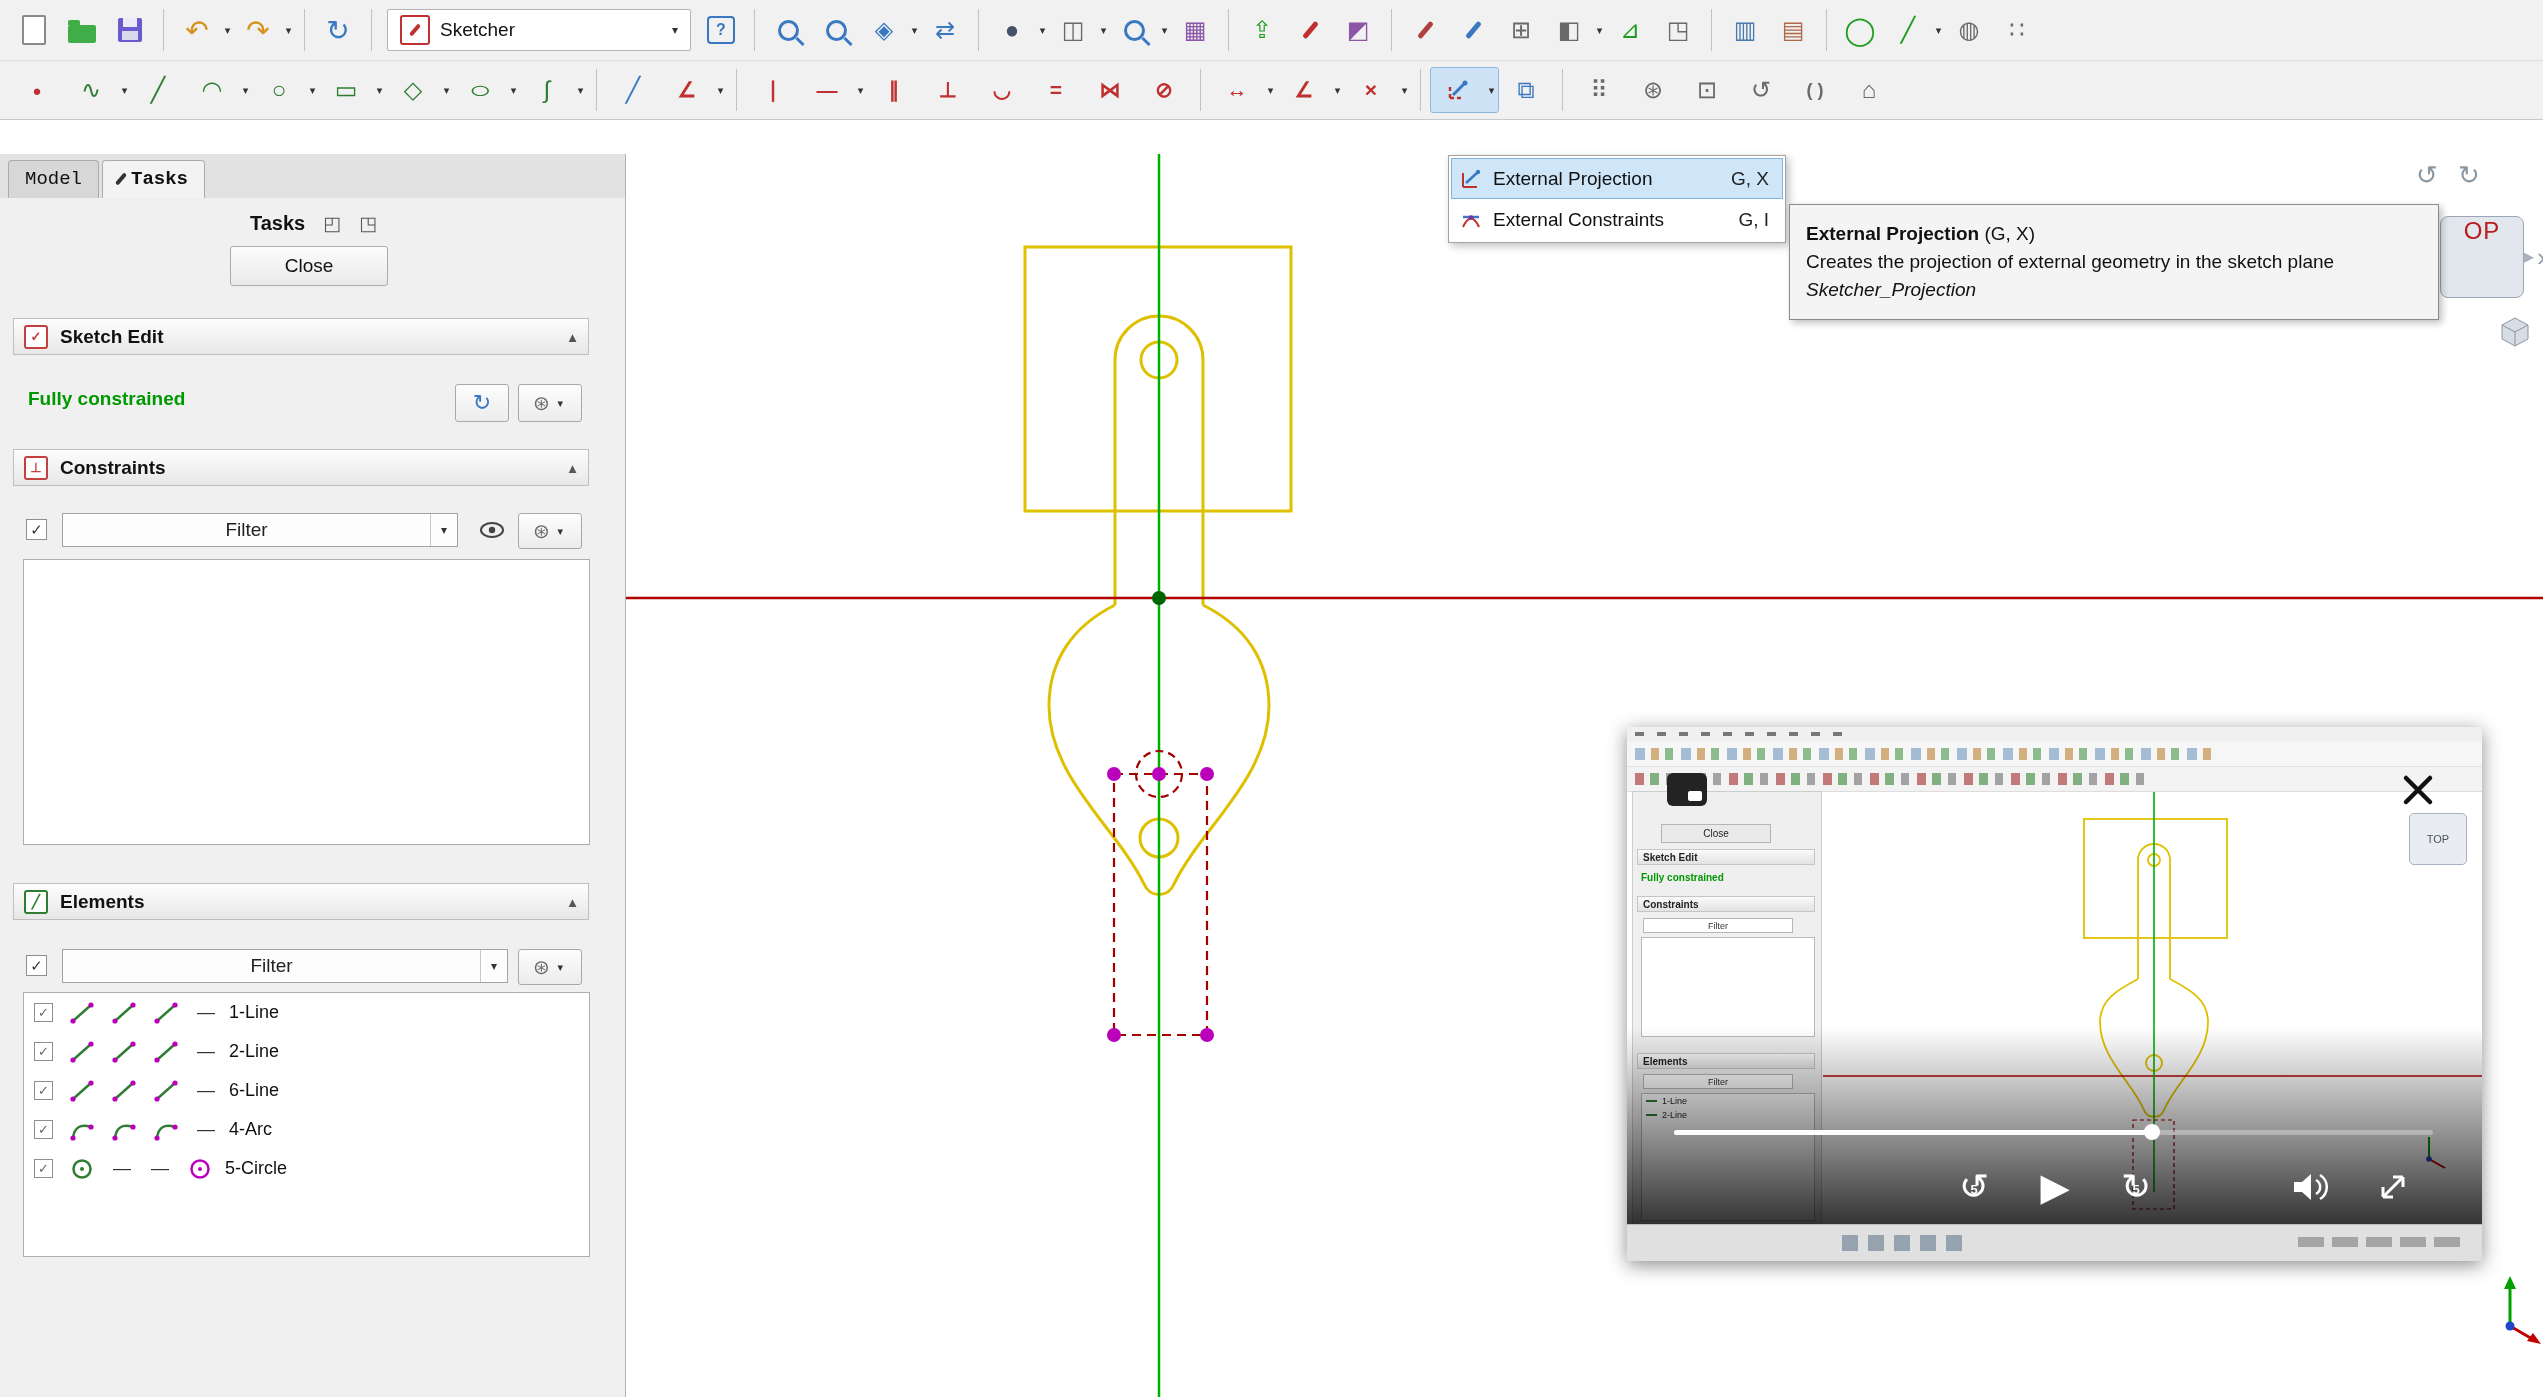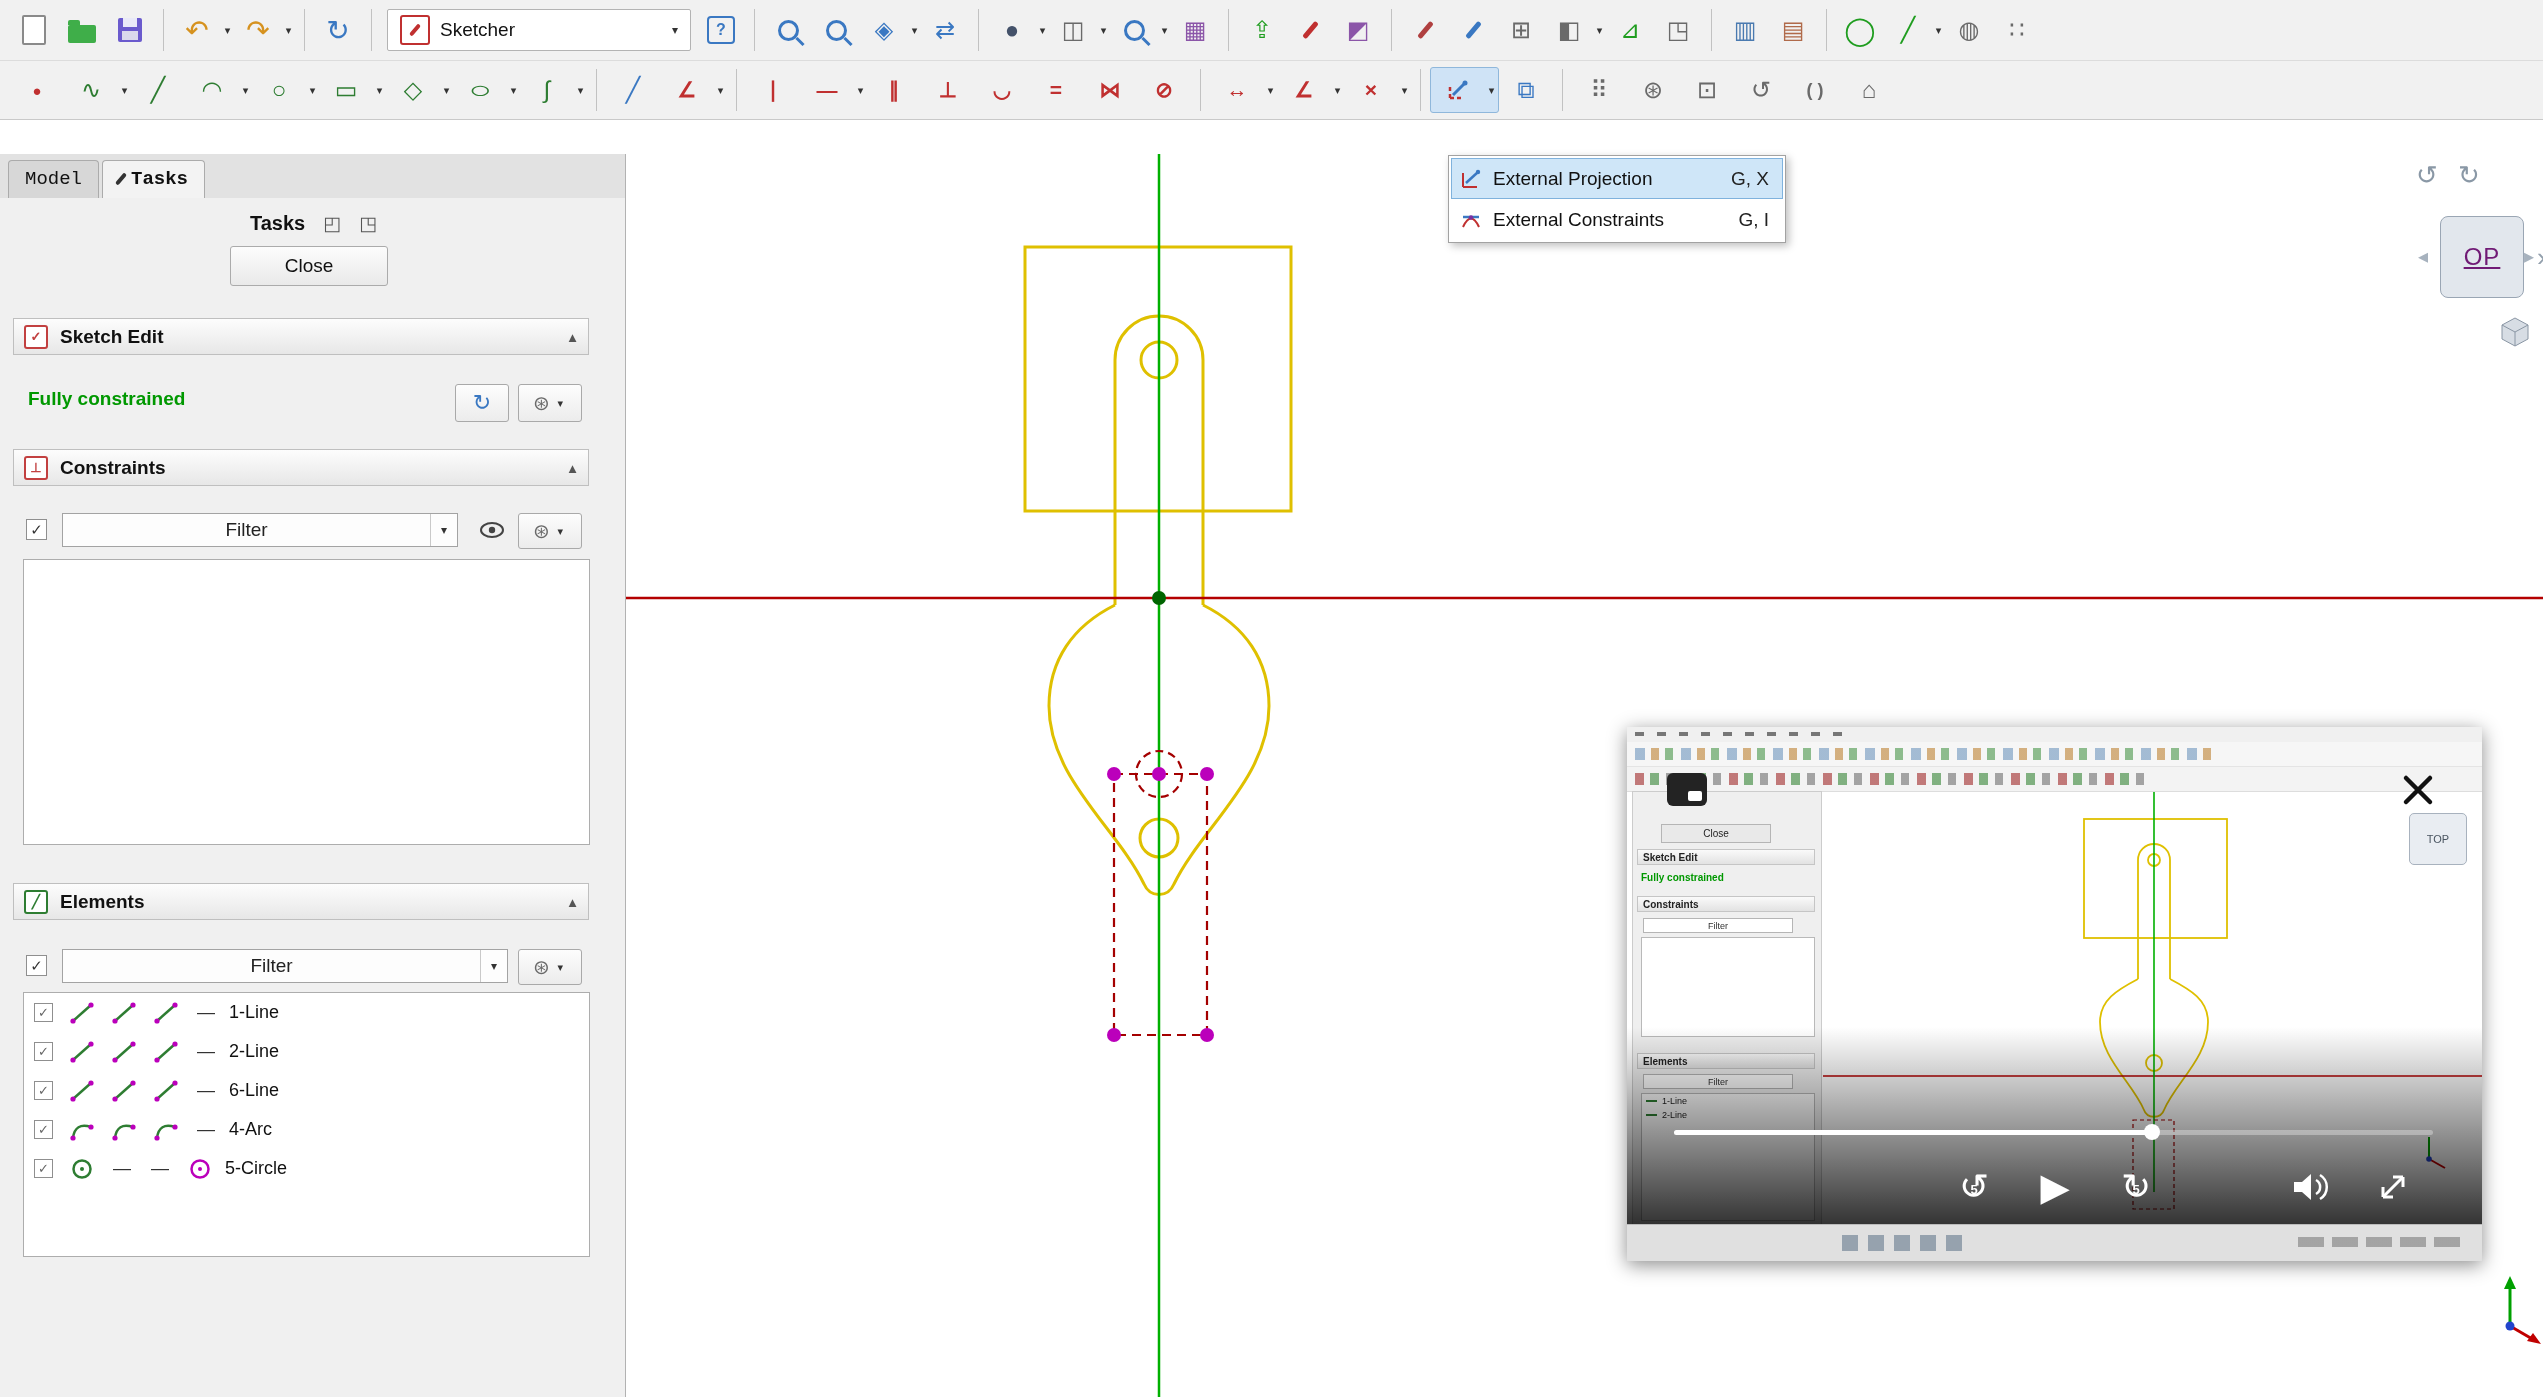--- a/index.html
+++ b/index.html
@@ -71,21 +71,21 @@
   .el-label{margin-left:12px;font-size:18px;}
 
   
   .canvas{flex:1;position:relative;background:#ffffff;overflow:hidden;}
   .sketch{position:absolute;left:0;top:0;}
 
   
   .navcube{position:absolute;left:2396px;top:158px;width:150px;height:205px;z-index:5;}
   .nc-rot{position:absolute;top:2px;font-size:26px;color:#8a98a6;}
   .nc-rot1{left:20px;} .nc-rot2{left:62px;}
-  .nc-face{position:absolute;left:44px;top:58px;width:82px;height:80px;background:rgba(224,229,236,0.92);border:1px solid #9aa6b4;border-radius:8px;display:flex;align-items:center;justify-content:center;font-size:24px;color:#701a75;letter-spacing:1px;text-decoration:underline;}
+  .nc-face{position:absolute;left:44px;top:58px;width:82px;height:80px;background:rgba(224,229,236,0.92);border:1px solid #9aa6b4;border-radius:8px;display:flex;align-items:flex-start;justify-content:center;font-size:24px;color:#b91c1c;letter-spacing:1px;}
   .nc-arr{position:absolute;top:86px;font-size:20px;color:#a7b2be;}
   .nc-l{left:22px;} .nc-r{left:128px;}
   .nc-chev{position:absolute;left:141px;top:84px;font-size:26px;color:#93a0ad;}
   .nc-cube{position:absolute;left:104px;top:158px;}
 
   .axes{position:absolute;left:2484px;top:1272px;z-index:5;}
 
   
   .ctx-menu{position:absolute;left:1448px;top:155px;width:338px;background:#fff;border:1px solid #a2a2a2;box-shadow:3px 3px 8px rgba(0,0,0,0.25);z-index:50;padding:2px;box-sizing:border-box;}
   .ctx-item{height:41px;display:flex;align-items:center;gap:10px;padding:0 8px;font-size:19px;box-sizing:border-box;}
@@ -558,20 +558,25 @@
       <svg width="24" height="24">
           <path d="M4 19 Q 12 2 20 19" stroke="#c03030" stroke-width="2" fill="none"></path>
           <path d="M4 9 H20" stroke="#3a78c2" stroke-width="2.5"></path>
           <circle cx="12" cy="9.5" r="2.2" fill="#7a30a0"></circle>
         </svg>
       <span class="ctx-label">External Constraints</span>
       <span class="ctx-short">G, I</span>
     </div>
   </div>
 
+  <div class="tooltip">
+    <div class="line"><b>External Projection</b><span> (G, X)</span></div>
+    <div class="line">Creates the projection of external geometry in the sketch plane</div>
+    <div class="line it">Sketcher_Projection</div>
+  </div>
 
   <div class="video">
     <div class="v-menubar"></div>
     <div class="v-tb1"></div>
     <div class="v-tb2"></div>
 
     <div class="v-panel">
       <div class="v-close">Close</div>
       <div class="v-sec" style="top:57px;">
           <span>Sketch Edit</span>

